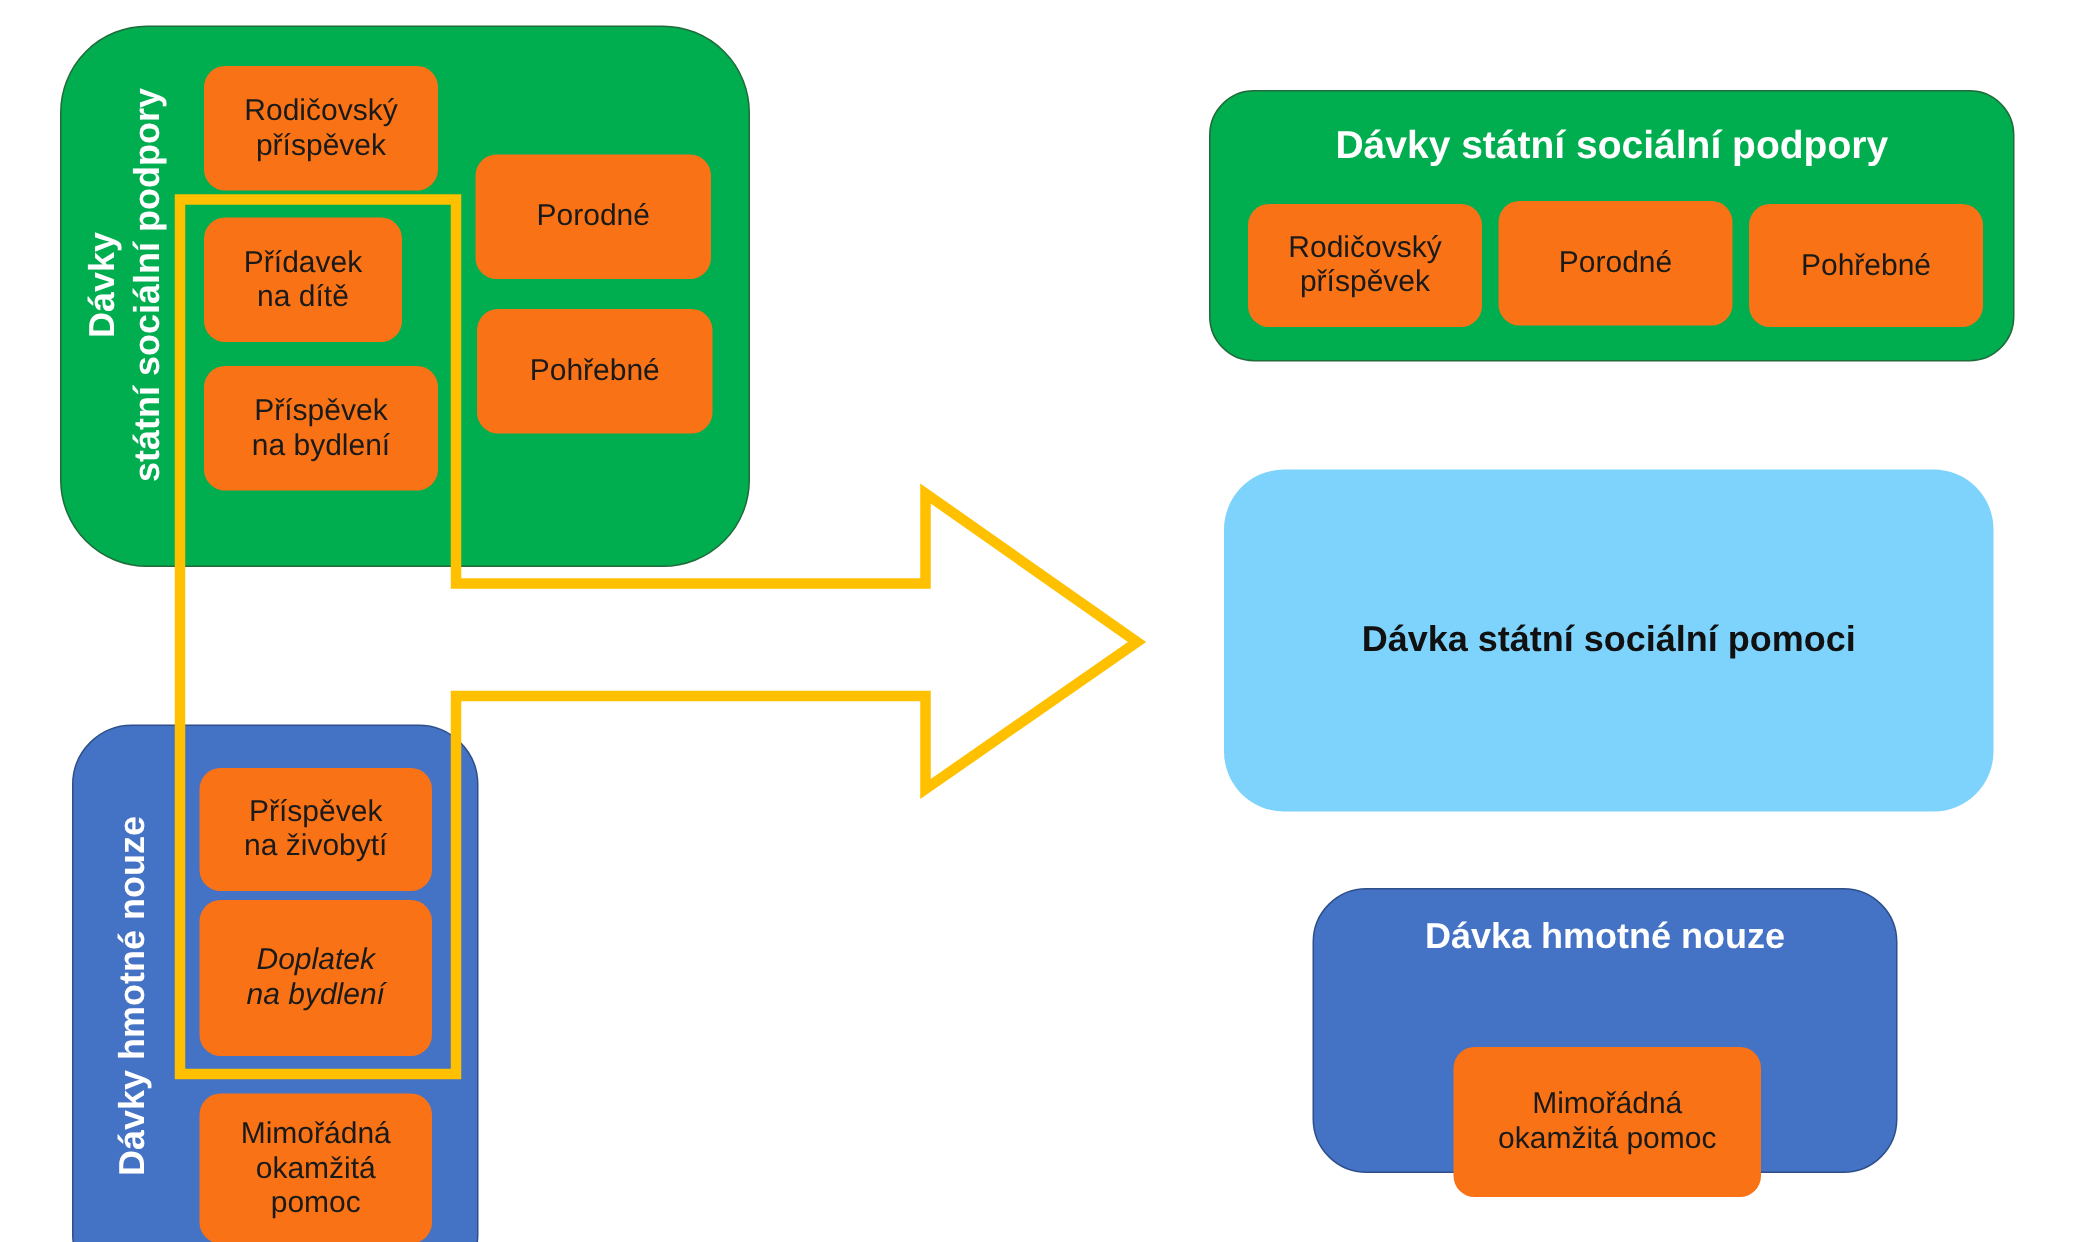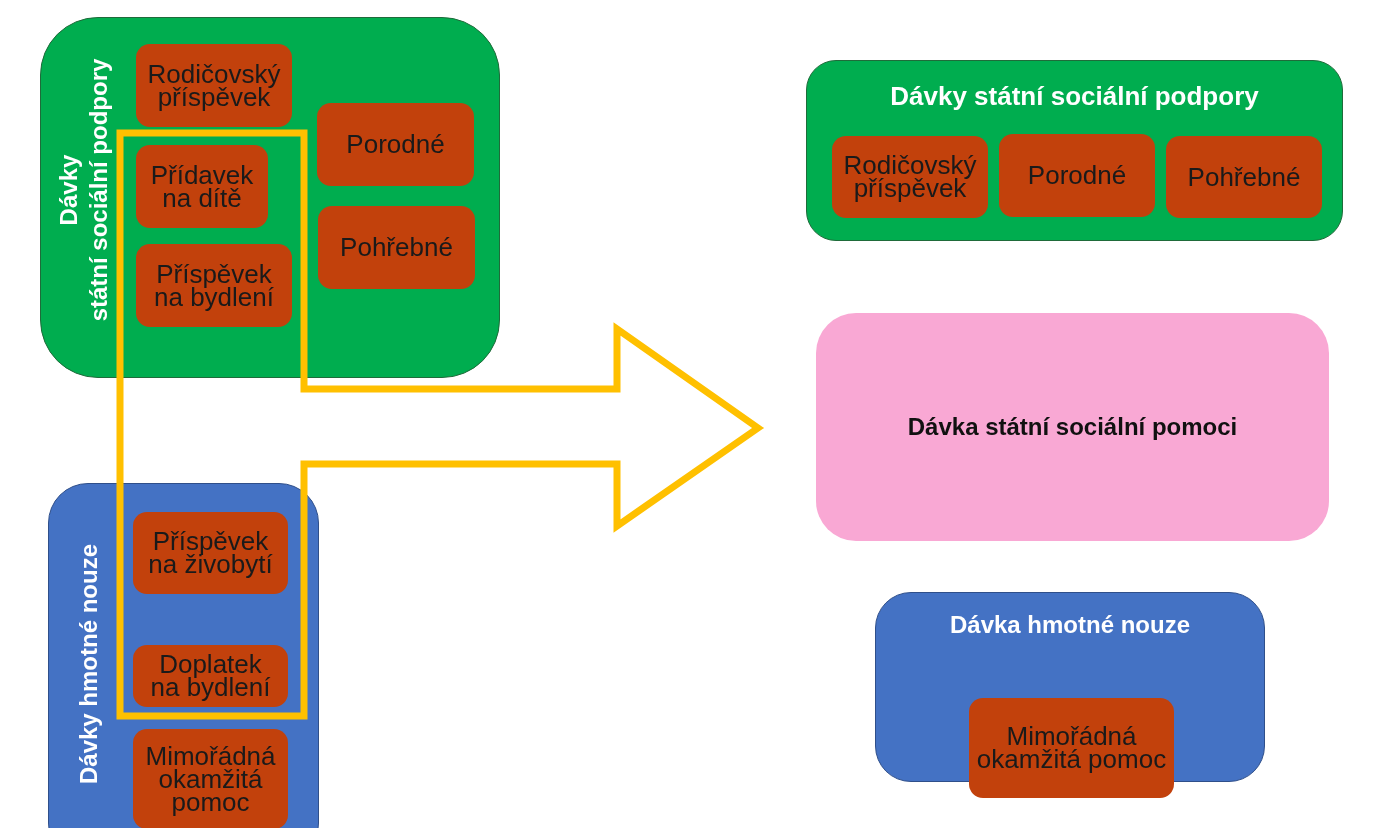--- a/index.html
+++ b/index.html
@@ -1,24 +1,24 @@
 <!DOCTYPE html>
 <html><head>
 <meta charset="utf-8">
 <style>
   html, body { margin: 0; padding: 0; background: #ffffff; }
   body { width: 1383px; height: 828px; position: relative; overflow: hidden;
          font-family: "Liberation Sans", "DejaVu Sans", sans-serif; }
   .abs { position: absolute; box-sizing: border-box; }
   .group-green { background: #00ad4f; border: 1.5px solid #1f6b3a; }
   .group-blue  { background: #4472c4; border: 1.5px solid #2f4f8a; }
-  .group-yellow { background: #f9a8d4; text-align: right; }
-  .card { background: #c2410c; border-radius: 14px; display: flex; align-items: center;
+  .group-yellow { background: #7dd3fc; text-align: right; }
+  .card { background: #f97316; border-radius: 14px; display: flex; align-items: center;
           justify-content: center; text-align: center; color: #1a1a1a;
-          font-size: 26px; line-height: 23px; white-space: pre-line; }
+          font-size: 20px; line-height: 23px; white-space: pre-line; }
   .vtitle { position: absolute; color: #ffffff; font-weight: bold; font-size: 24px;
             line-height: 30px; text-align: center; white-space: pre-line;
             transform: translate(-50%, -50%) rotate(-90deg); transform-origin: center center; }
   .htitle { position: absolute; left: 0; right: 0; text-align: center; color: #ffffff;
             font-weight: bold; font-size: 26px; }
   svg.overlay { position: absolute; left: 0; top: 0; pointer-events: none; }
 </style>
 </head>
 <body>
 
@@ -35,21 +35,21 @@
 na bydlení</div>
 <div class="abs card" style="left:317px; top:103px; width:157px; height:83px;">Porodné</div>
 <div class="abs card" style="left:318px; top:206px; width:157px; height:83px;">Pohřebné</div>
 
 <div class="abs group-blue" style="left:48px; top:483px; width:271px; height:380px; border-radius:40px;">
 </div>
 <div class="vtitle" style="left:89px; top:664px; width:300px;">Dávky hmotné nouze</div>
 
 <div class="abs card" style="left:133px; top:512px; width:155px; height:82px;">Příspěvek
 na živobytí</div>
-<div class="abs card" style="left:133px; top:645px; width:155px; height:62px;">Doplatek
+<div class="abs card" style="left:133px; top:600px; width:155px; height:104px;font-style:italic;">Doplatek
 na bydlení</div>
 <div class="abs card" style="left:133px; top:729px; width:155px; height:100px;">Mimořádná
 okamžitá
 pomoc</div>
 
 <svg class="overlay" width="1383" height="828">
   <polygon points="120,133 304,133 304,389 617,389 617,329 758,428 617,526 617,464 304,464 304,716 120,716" fill="none" stroke="#ffc000" stroke-width="7" stroke-linejoin="miter"></polygon>
 </svg>
 
 <div class="abs group-green" style="left:806px; top:60px; width:537px; height:181px; border-radius:30px;">

